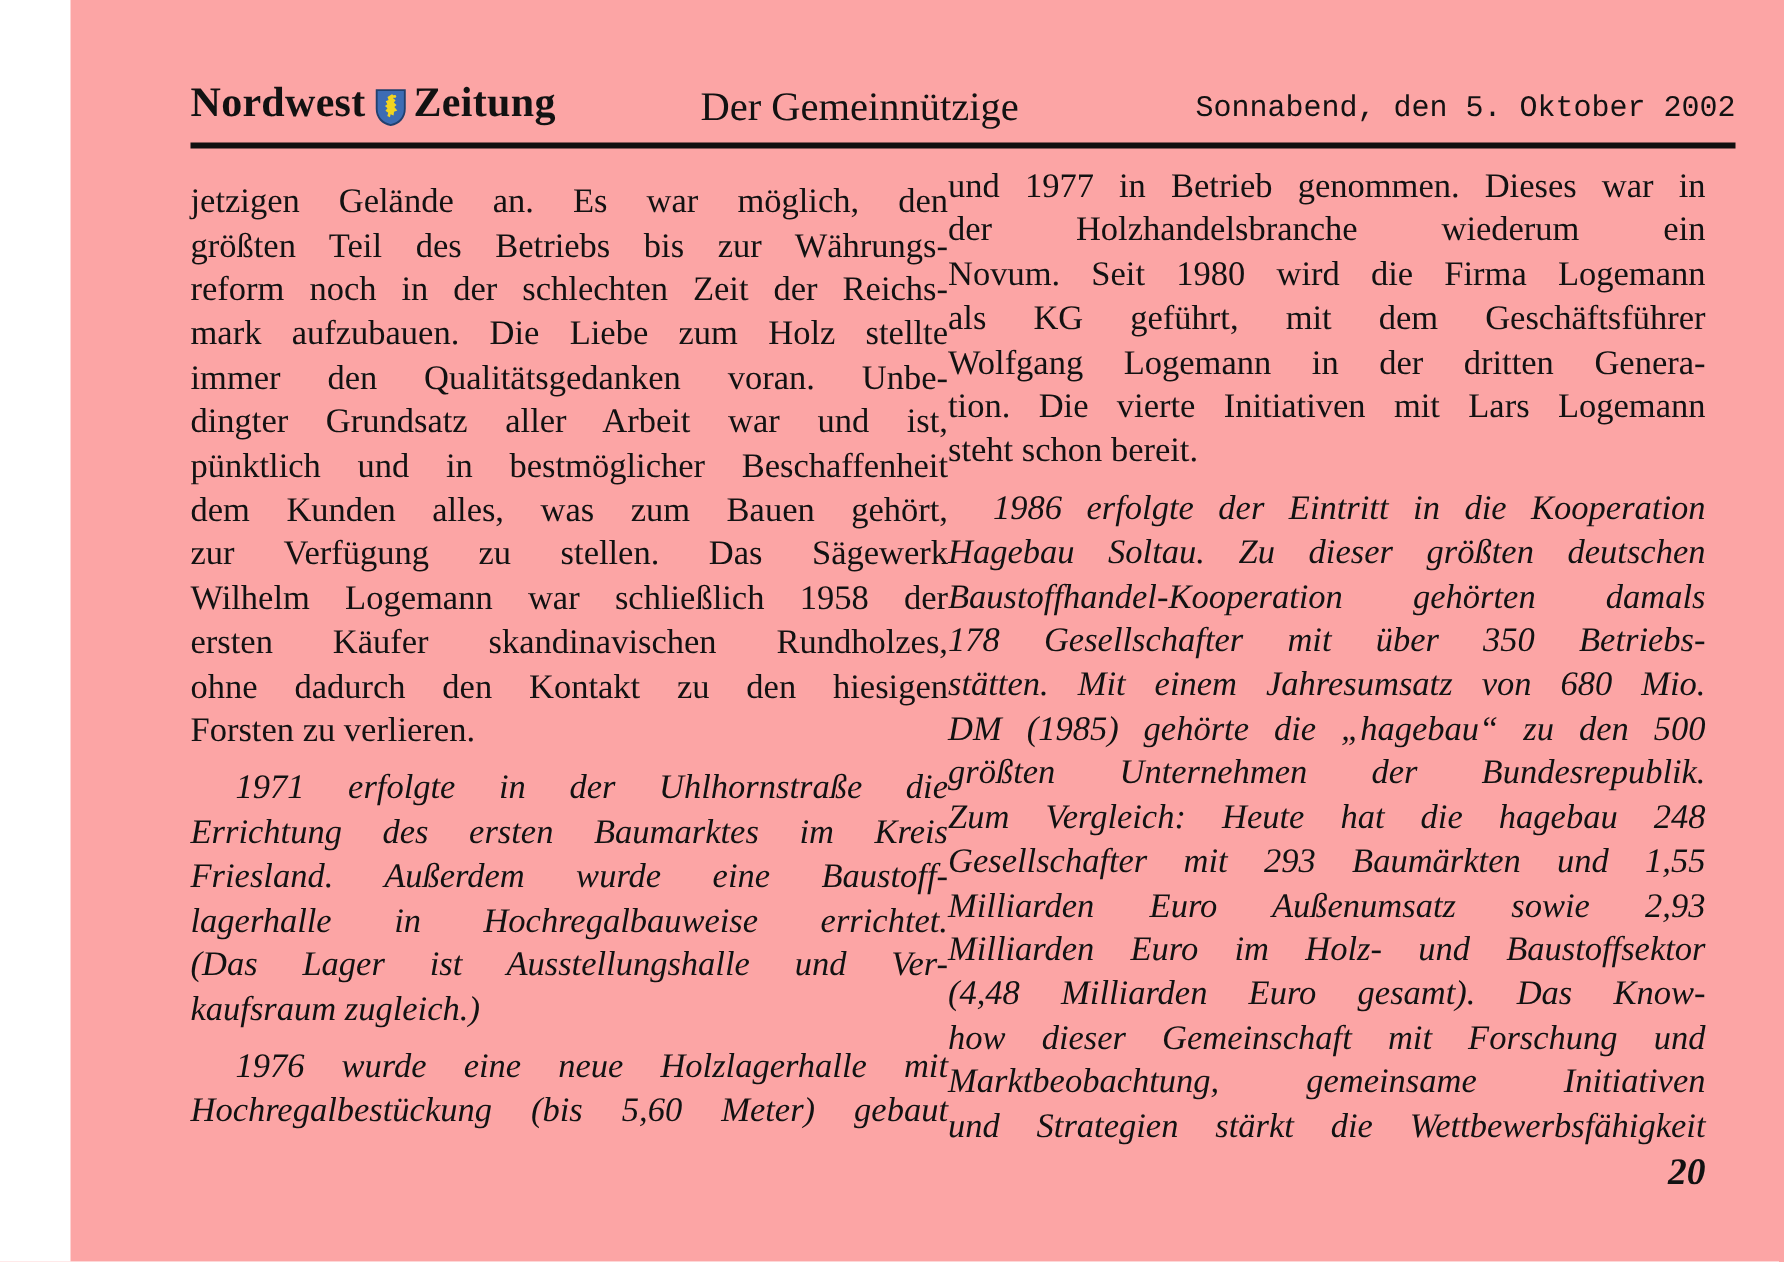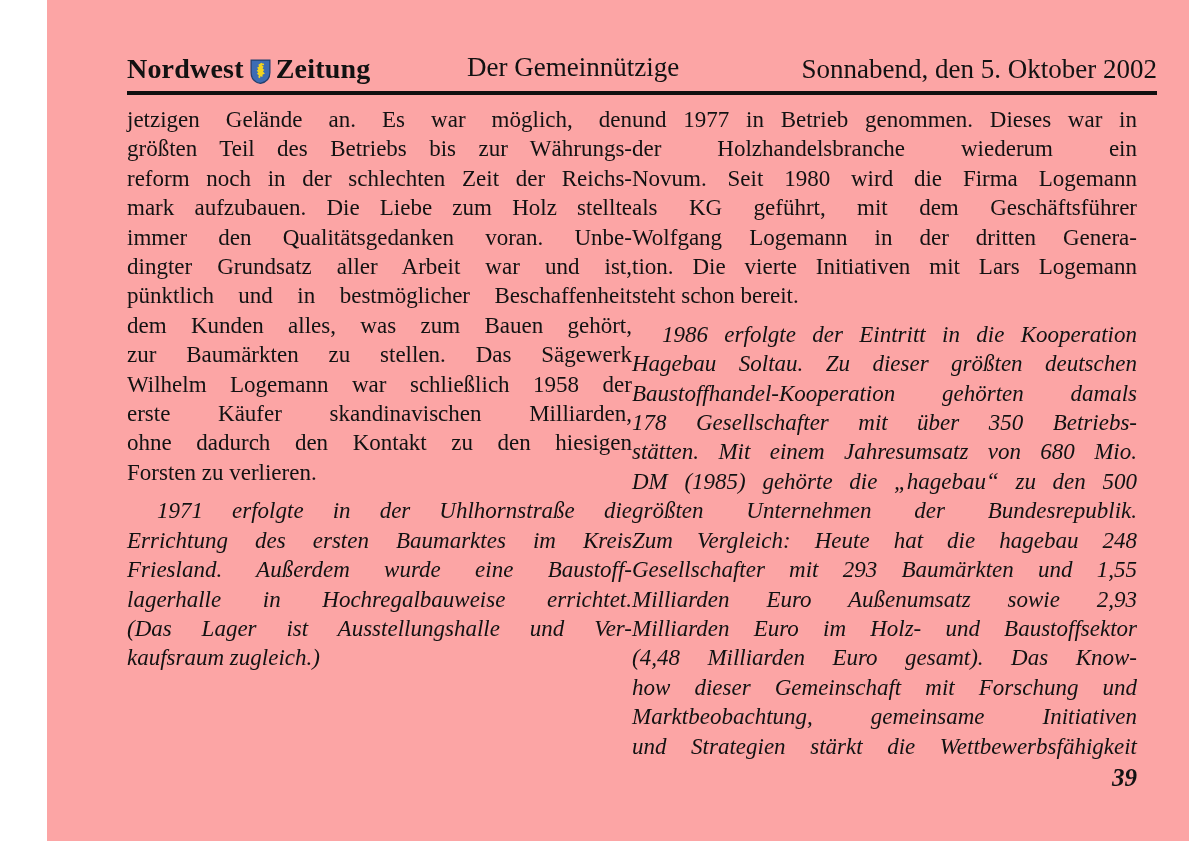--- a/index.html
+++ b/index.html
@@ -50,29 +50,31 @@
   .section-title {
     position: absolute;
     left: 340px;
     bottom: 7px;
     font-size: 27px;
     line-height: 34px;
     white-space: nowrap;
   }
   .issue-date {
     margin-left: auto;
-    font-size: 27px;
+    font-size: 20px;
     line-height: 34px;
     white-space: nowrap;
+    font-family: Liberation Mono, monospace;
   }
 
   
   .columns {
     display: flex;
     margin: 10px 99px 0 80px;
+    align-items: center;
   }
   .col {
     flex: 1 1 0;
     min-width: 0;
   }
   .para {
     margin: 0;
   }
   .para + .para {
     margin-top: 9px;
@@ -127,33 +129,37 @@
     <section class="col" id="col-left">
         <div class="para">
           <div class="line">jetzigen Gelände an. Es war möglich, den</div>
           <div class="line">größten Teil des Betriebs bis zur Währungs-</div>
           <div class="line">reform noch in der schlechten Zeit der Reichs-</div>
           <div class="line">mark aufzubauen. Die Liebe zum Holz stellte</div>
           <div class="line">immer den Qualitätsgedanken voran. Unbe-</div>
           <div class="line">dingter Grundsatz aller Arbeit war und ist,</div>
           <div class="line">pünktlich und in bestmöglicher Beschaffenheit</div>
           <div class="line">dem Kunden alles, was zum Bauen gehört,</div>
-          <div class="line">zur Baumärkten zu stellen. Das Sägewerk</div>
+          <div class="line">zur Verfügung zu stellen. Das Sägewerk</div>
           <div class="line">Wilhelm Logemann war schließlich 1958 der</div>
-          <div class="line">erste Käufer skandinavischen Milliarden,</div>
+          <div class="line">ersten Käufer skandinavischen Rundholzes,</div>
           <div class="line">ohne dadurch den Kontakt zu den hiesigen</div>
           <div class="line last-left">Forsten zu verlieren.</div>
         </div>
         <div class="para">
           <div class="line indent">1971 erfolgte in der Uhlhornstraße die</div>
           <div class="line">Errichtung des ersten Baumarktes im Kreis</div>
           <div class="line">Friesland. Außerdem wurde eine Baustoff-</div>
           <div class="line">lagerhalle in Hochregalbauweise errichtet.</div>
           <div class="line">(Das Lager ist Ausstellungshalle und Ver-</div>
           <div class="line last-left">kaufsraum zugleich.)</div>
+        </div>
+        <div class="para">
+          <div class="line indent">1976 wurde eine neue Holzlagerhalle mit</div>
+          <div class="line">Hochregalbestückung (bis 5,60 Meter) gebaut</div>
         </div>
       </section>
     <section class="col" id="col-right">
         <div class="para">
           <div class="line">und 1977 in Betrieb genommen. Dieses war in</div>
           <div class="line">der Holzhandelsbranche wiederum ein</div>
           <div class="line">Novum. Seit 1980 wird die Firma Logemann</div>
           <div class="line">als KG geführt, mit dem Geschäftsführer</div>
           <div class="line">Wolfgang Logemann in der dritten Genera-</div>
           <div class="line">tion. Die vierte Initiativen mit Lars Logemann</div>
@@ -172,15 +178,15 @@
           <div class="line">Milliarden Euro Außenumsatz sowie 2,93</div>
           <div class="line">Milliarden Euro im Holz- und Baustoffsektor</div>
           <div class="line">(4,48 Milliarden Euro gesamt). Das Know-</div>
           <div class="line">how dieser Gemeinschaft mit Forschung und</div>
           <div class="line">Marktbeobachtung, gemeinsame Initiativen</div>
           <div class="line">und Strategien stärkt die Wettbewerbsfähigkeit</div>
         </div>
       </section>
   </main>
 
-  <div class="page-number">39</div>
+  <div class="page-number">20</div>
 
 </div>
 
 </body></html>

